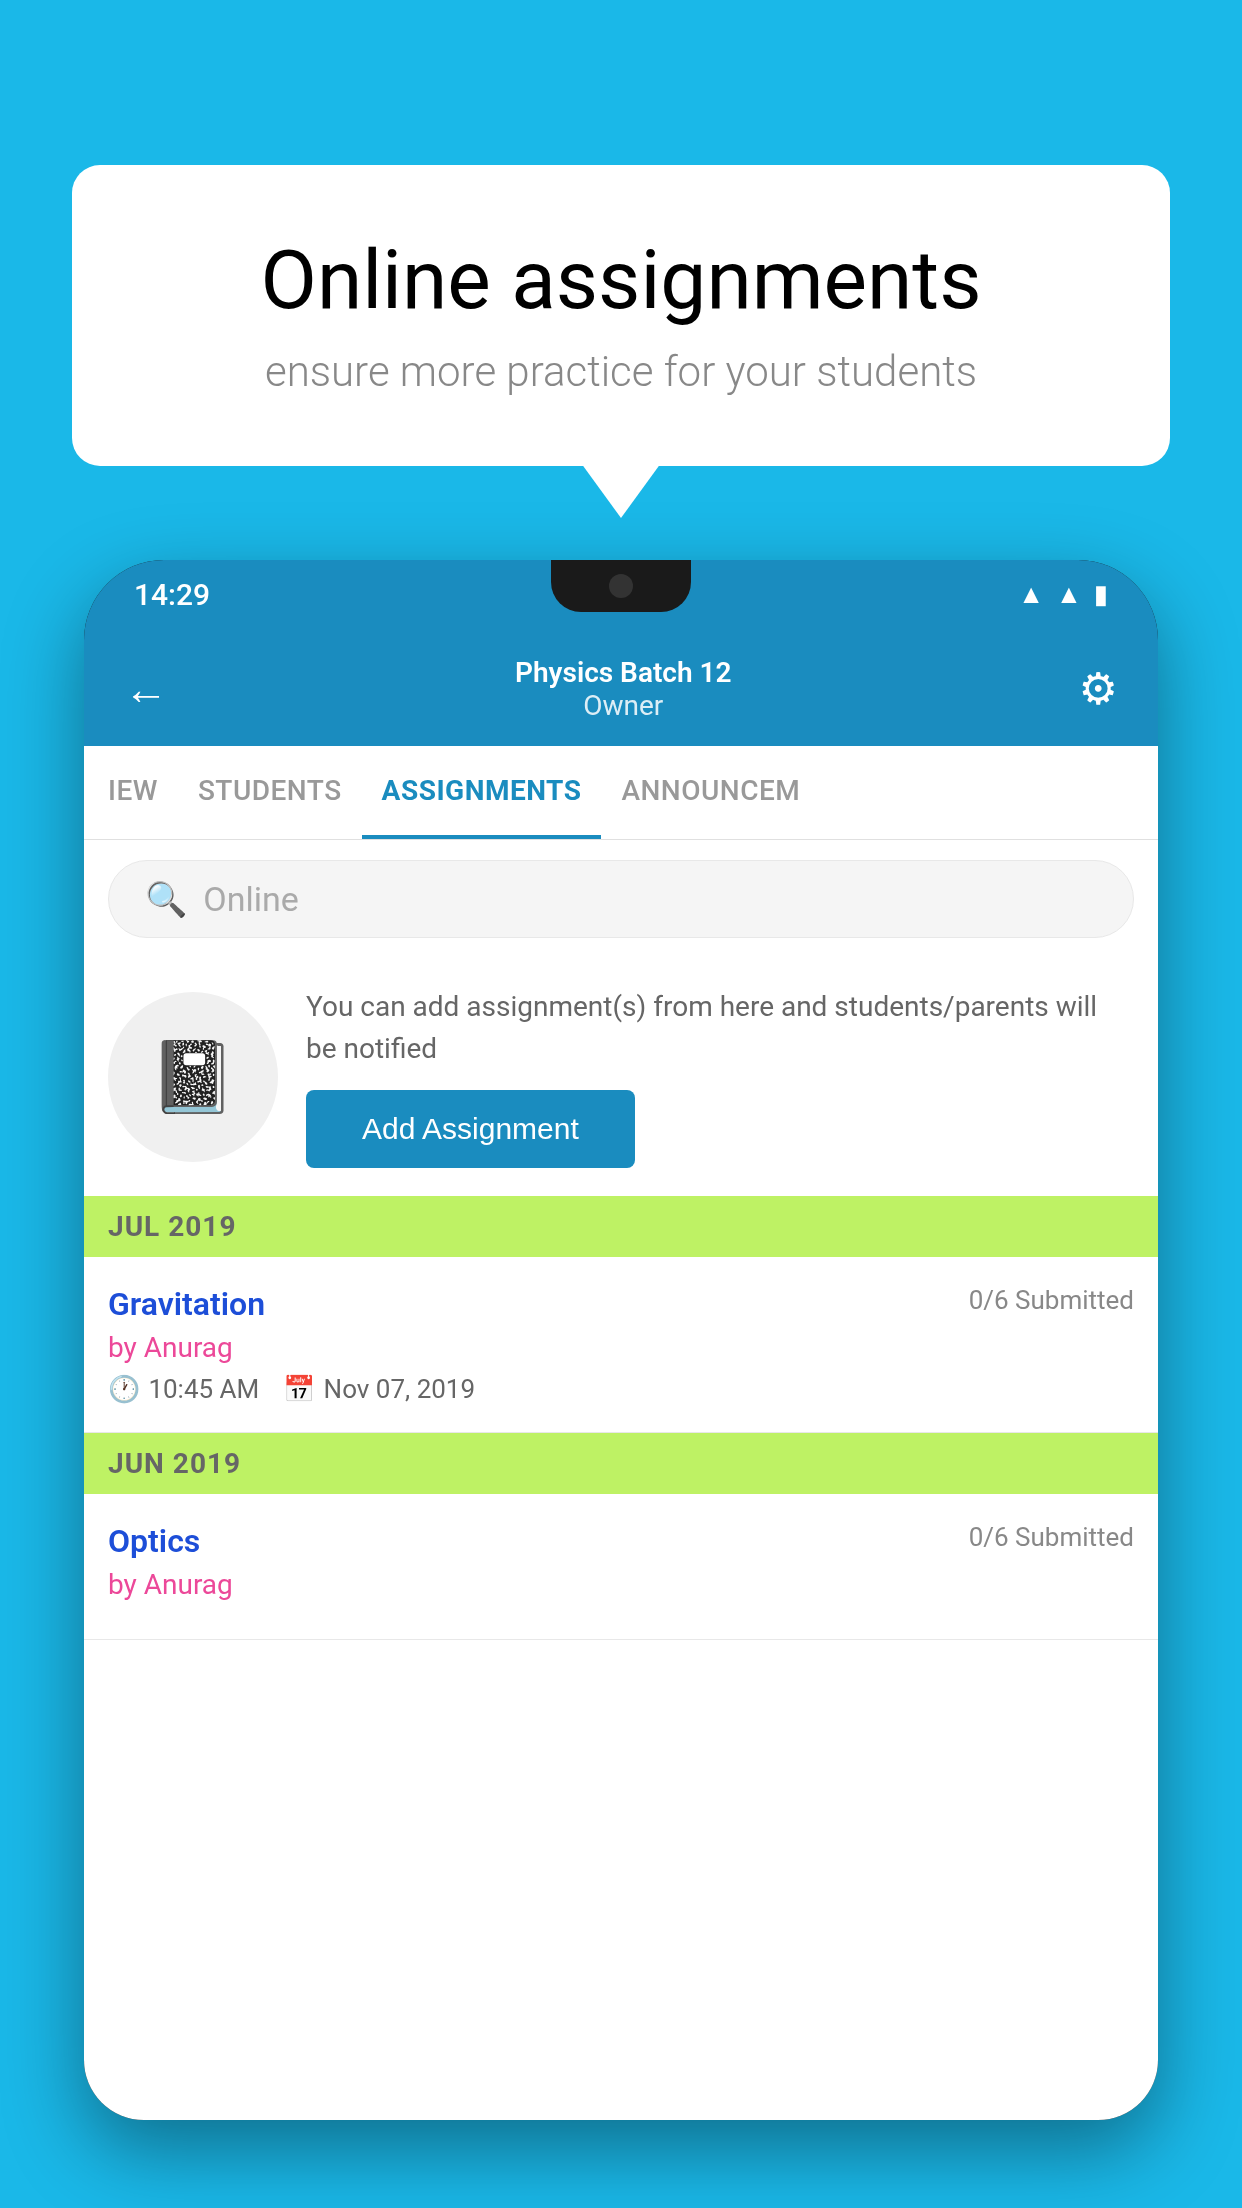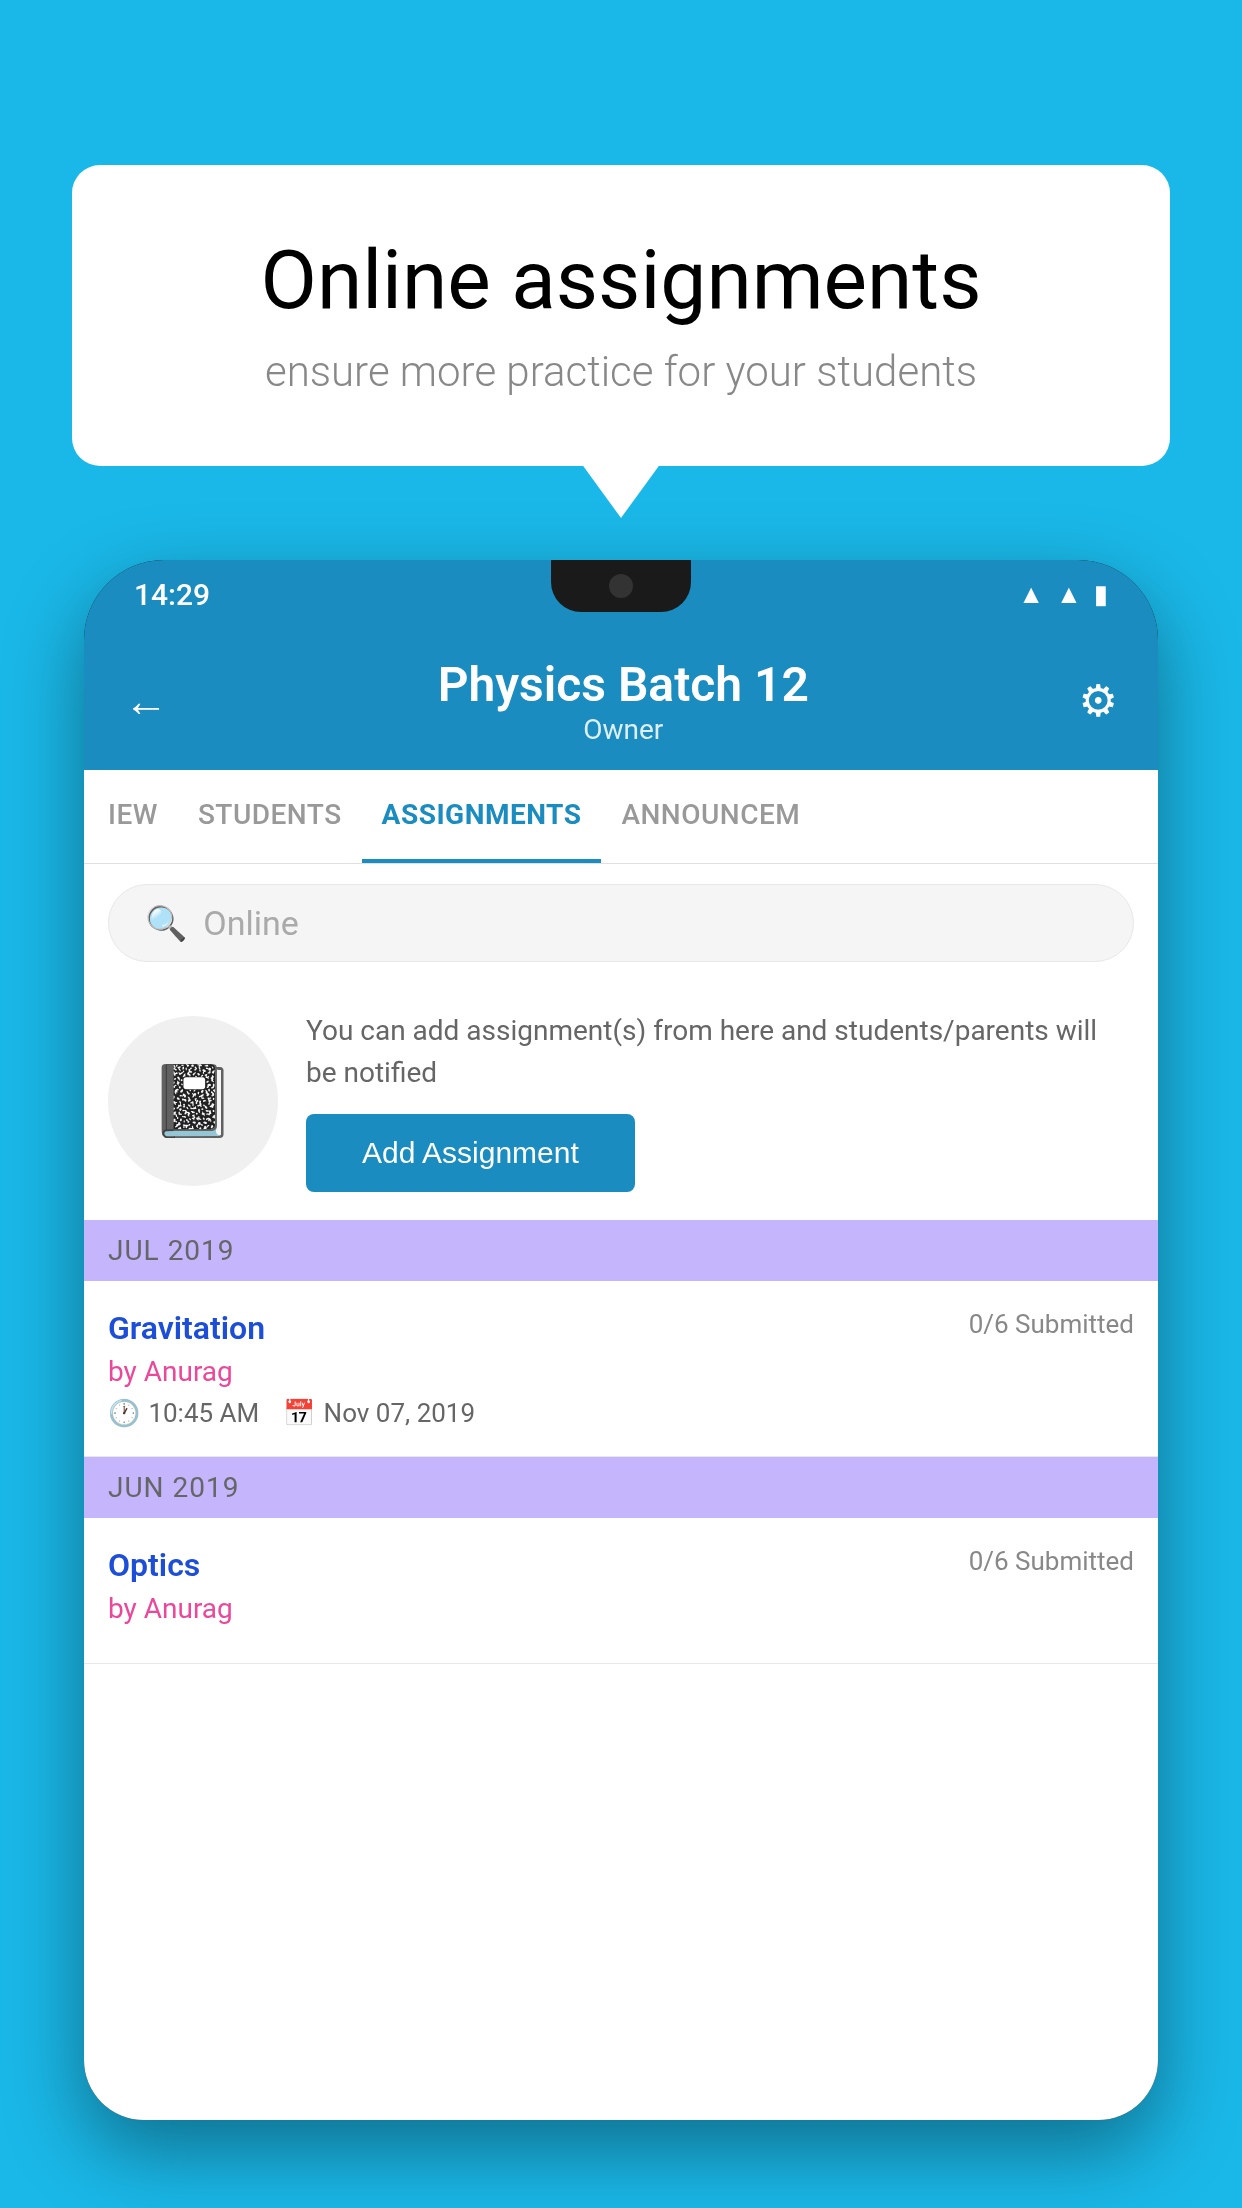--- a/index.html
+++ b/index.html
@@ -141,21 +141,21 @@
       cursor: pointer;
     }
 
     .header-title-section {
       text-align: center;
       flex: 1;
     }
 
     .header-title {
       color: white;
-      font-size: 48px;
+      font-size: 28px;
       font-weight: 600;
     }
 
     .header-subtitle {
       color: rgba(255,255,255,0.85);
       font-size: 28px;
     }
 
     .settings-icon {
       color: white;
@@ -266,25 +266,25 @@
       border-radius: 8px;
       padding: 22px 56px;
       font-size: 30px;
       font-weight: 500;
       cursor: pointer;
       display: inline-block;
     }
 
     
     .month-divider {
-      background: #c4b5fd;
+      background: #bef264;
       padding: 14px 24px;
       font-size: 28px;
       color: #666;
-      font-weight: 400;
+      font-weight: 700;
       letter-spacing: 1px;
     }
 
     
     .assignment-item {
       padding: 28px 24px;
       background: white;
       border-bottom: 1px solid #e8e8e8;
     }
 

